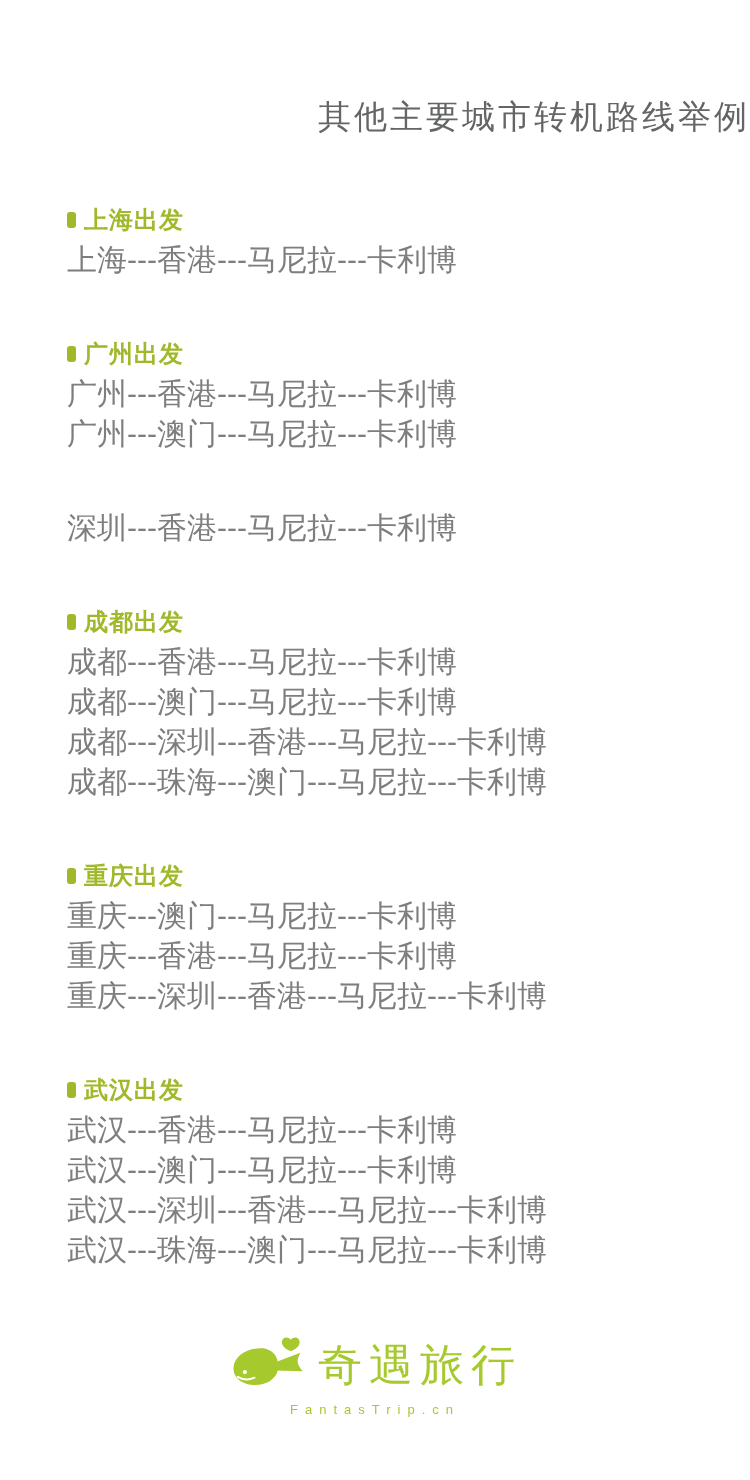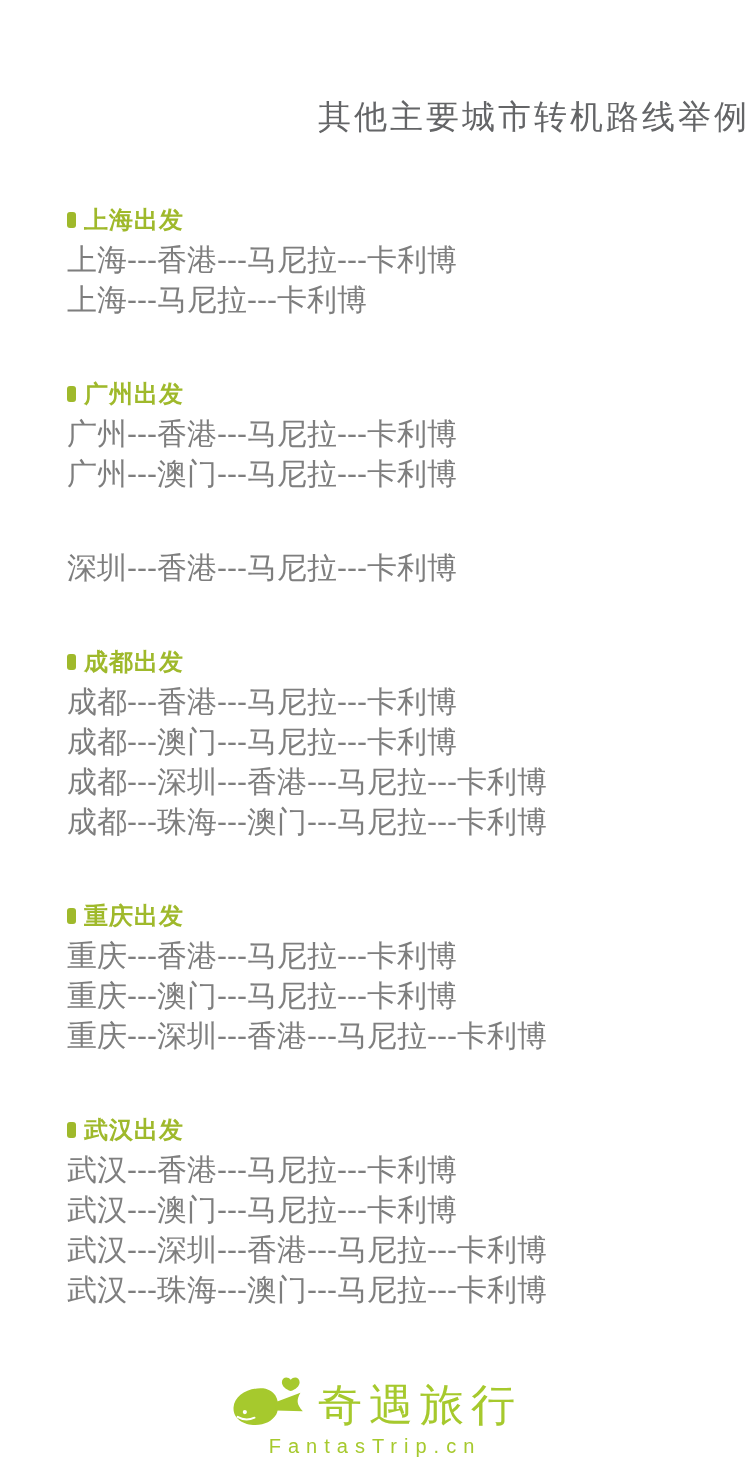--- a/index.html
+++ b/index.html
@@ -68,42 +68,41 @@
     justify-content: center;
   }
   .whale { width: 82px; height: 58px; margin-right: 8px; margin-top: -4px; }
   .brand-cn {
     font-size: 44px;
     letter-spacing: 7px;
     font-weight: 300;
     color: var(--logo-green);
   }
   .brand-domain {
-    margin-top: 0;
-    font-size: 20px;
+    margin-top: 7px;
+    font-size: 13px;
     letter-spacing: 7px;
     font-weight: 500;
     color: var(--logo-green);
   }
 </style>
 </head>
 <body>
 
 <h1 class="page-title">其他主要城市转机路线举例</h1>
 
 <main class="content">
   <div id="sections-container">
   <section class="section">
     <div class="section-header">
       <span class="bullet"></span>
       <span class="header-text">上海出发</span>
     </div>
     <div class="routes">
           <div class="route">上海---香港---马尼拉---卡利博</div>
-          <div class="route">上海---马尼拉---卡利博</div>
         </div>
   </section>
 
   <section class="section">
     <div class="section-header">
       <span class="bullet"></span>
       <span class="header-text">广州出发</span>
     </div>
     <div class="routes">
           <div class="route">广州---香港---马尼拉---卡利博</div>
@@ -129,22 +128,22 @@
           <div class="route">成都---珠海---澳门---马尼拉---卡利博</div>
         </div>
   </section>
 
   <section class="section">
     <div class="section-header">
       <span class="bullet"></span>
       <span class="header-text">重庆出发</span>
     </div>
     <div class="routes">
+          <div class="route">重庆---澳门---马尼拉---卡利博</div>
           <div class="route">重庆---香港---马尼拉---卡利博</div>
-          <div class="route">重庆---澳门---马尼拉---卡利博</div>
           <div class="route">重庆---深圳---香港---马尼拉---卡利博</div>
         </div>
   </section>
 
   <section class="section">
     <div class="section-header">
       <span class="bullet"></span>
       <span class="header-text">武汉出发</span>
     </div>
     <div class="routes">

